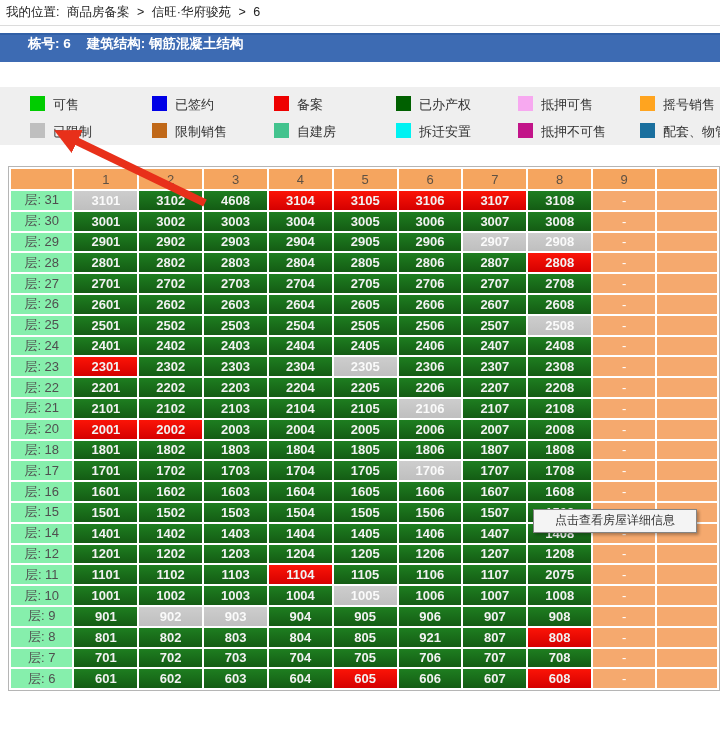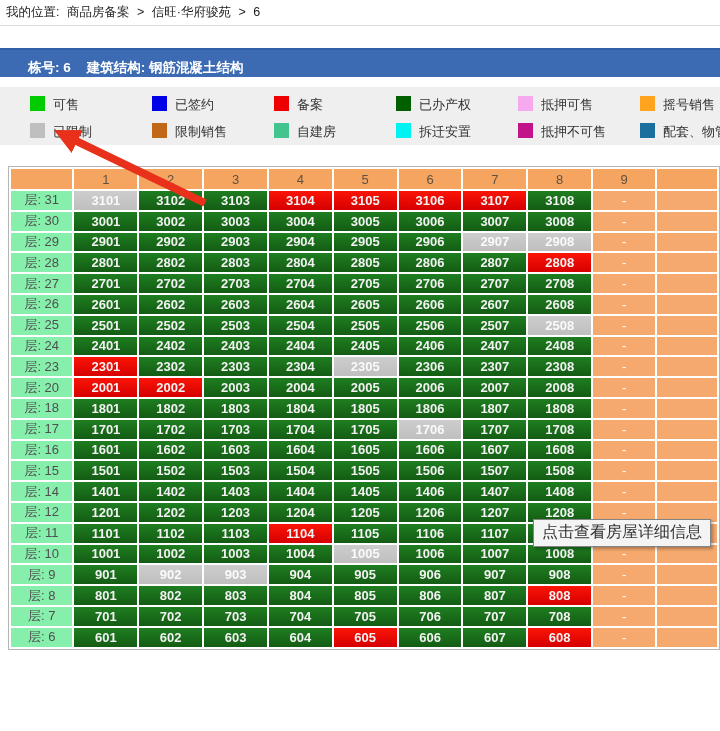--- a/index.html
+++ b/index.html
@@ -7,23 +7,23 @@
     width:720px;height:731px;position:relative;overflow:hidden;
     background:#ffffff;
     font-family:"Liberation Sans","DejaVu Sans",sans-serif;
   }
   
   .breadcrumb{position:absolute;top:4px;left:6px;font-size:12.5px;color:#222;white-space:nowrap;text-align:right;}
   .breadcrumb span{margin-right:4px;}
   .divider{position:absolute;top:25px;left:0;width:720px;height:1px;background:#dcdcdc;}
   
   .info-bar{
-    position:absolute;top:48px;left:0;width:720px;height:29px;box-sizing:border-box;
+    position:absolute;top:33px;left:0;width:720px;height:29px;box-sizing:border-box;
     background:#3d6bb3;border-top:2px solid #305fa6;
-    display:flex;align-items:flex-end;color:#fff;font-weight:bold;font-size:13.5px;
+    display:flex;align-items:flex-start;color:#fff;font-weight:bold;font-size:13.5px;
   }
   .info-bar .item{margin-left:28px;white-space:nowrap;}
   .info-bar .item + .item{margin-left:16px;}
   
   .legend{
     position:absolute;top:87px;left:0;width:720px;height:58px;box-sizing:border-box;
     background:#efefef;
     display:grid;grid-template-columns:repeat(6,122px);
     padding:9px 0 0 30px;row-gap:11px;align-content:start;
   }
@@ -39,22 +39,22 @@
   td.flabel{width:67px;height:18.8px;background:#86efac;color:#4f4f4f;font-size:13px;}
   td.unit{width:67px;height:18.8px;font-size:13px;font-weight:bold;color:#f2f2f2;cursor:pointer;}
   td.st-g{background:linear-gradient(180deg,#1e7e20 0%,#145c14 100%);}
   td.st-r{background:linear-gradient(180deg,#fb1407 0%,#d50000 100%);}
   td.st-x{background:linear-gradient(180deg,#cdcdcd 0%,#bfbfbf 100%);color:#fafafa;}
   td.dash{width:69px;height:18.8px;background:#f5a96e;color:#fff;font-size:13px;}
   td.cut{width:67px;height:18.8px;background:#f5a96e;color:#fff;font-size:13px;}
   
   .tooltip{
     position:absolute;left:533px;top:509px;z-index:5;white-space:nowrap;
-    background:#f4f4f4;border:1px solid #848484;padding:2px 8px 3px;
-    font-size:16px;color:#333;box-shadow:2px 2px 3px rgba(0,0,0,0.3);margin-top:10px;
+    background:#f4f4f4;border:1px solid #848484;padding:2px 21px 3px;
+    font-size:12px;color:#333;box-shadow:2px 2px 3px rgba(0,0,0,0.3);
   }
   
   .arrow-overlay{position:absolute;top:0;left:0;z-index:6;pointer-events:none;}
 </style>
 </head>
 <body>
 
 <div class="breadcrumb">
   <span>我的位置:</span>
   <span>商品房备案</span>
@@ -136,21 +136,21 @@
           <th class="col-h">8</th>
           <th class="col-h wide">9</th>
           <th class="col-h"></th>
         </tr>
       </thead>
       <tbody>
         <tr>
           <td class="flabel">层: 31</td>
           <td class="unit st-x">3101</td>
           <td class="unit st-g">3102</td>
-          <td class="unit st-g">3103</td>
+          <td class="unit st-g">4608</td>
           <td class="unit st-r">3104</td>
           <td class="unit st-r">3105</td>
           <td class="unit st-r">3106</td>
           <td class="unit st-r">3107</td>
           <td class="unit st-g">3108</td>
           <td class="dash">-</td>
           <td class="cut"></td>
         </tr>
         <tr>
           <td class="flabel">层: 30</td>
@@ -250,20 +250,46 @@
           <td class="unit st-g">2303</td>
           <td class="unit st-g">2304</td>
           <td class="unit st-x">2305</td>
           <td class="unit st-g">2306</td>
           <td class="unit st-g">2307</td>
           <td class="unit st-g">2308</td>
           <td class="dash">-</td>
           <td class="cut"></td>
         </tr>
         <tr>
+          <td class="flabel">层: 22</td>
+          <td class="unit st-g">2201</td>
+          <td class="unit st-g">2202</td>
+          <td class="unit st-g">2203</td>
+          <td class="unit st-g">2204</td>
+          <td class="unit st-g">2205</td>
+          <td class="unit st-g">2206</td>
+          <td class="unit st-g">2207</td>
+          <td class="unit st-g">2208</td>
+          <td class="dash">-</td>
+          <td class="cut"></td>
+        </tr>
+        <tr>
+          <td class="flabel">层: 21</td>
+          <td class="unit st-g">2101</td>
+          <td class="unit st-g">2102</td>
+          <td class="unit st-g">2103</td>
+          <td class="unit st-g">2104</td>
+          <td class="unit st-g">2105</td>
+          <td class="unit st-x">2106</td>
+          <td class="unit st-g">2107</td>
+          <td class="unit st-g">2108</td>
+          <td class="dash">-</td>
+          <td class="cut"></td>
+        </tr>
+        <tr>
           <td class="flabel">层: 20</td>
           <td class="unit st-r">2001</td>
           <td class="unit st-r">2002</td>
           <td class="unit st-g">2003</td>
           <td class="unit st-g">2004</td>
           <td class="unit st-g">2005</td>
           <td class="unit st-g">2006</td>
           <td class="unit st-g">2007</td>
           <td class="unit st-g">2008</td>
           <td class="dash">-</td>
@@ -386,21 +412,21 @@
           <td class="dash">-</td>
           <td class="cut"></td>
         </tr>
         <tr>
           <td class="flabel">层: 8</td>
           <td class="unit st-g">801</td>
           <td class="unit st-g">802</td>
           <td class="unit st-g">803</td>
           <td class="unit st-g">804</td>
           <td class="unit st-g">805</td>
-          <td class="unit st-g">806</td>
+          <td class="unit st-g">921</td>
           <td class="unit st-g">807</td>
           <td class="unit st-r">808</td>
           <td class="dash">-</td>
           <td class="cut"></td>
         </tr>
         <tr>
           <td class="flabel">层: 7</td>
           <td class="unit st-g">701</td>
           <td class="unit st-g">702</td>
           <td class="unit st-g">703</td>

